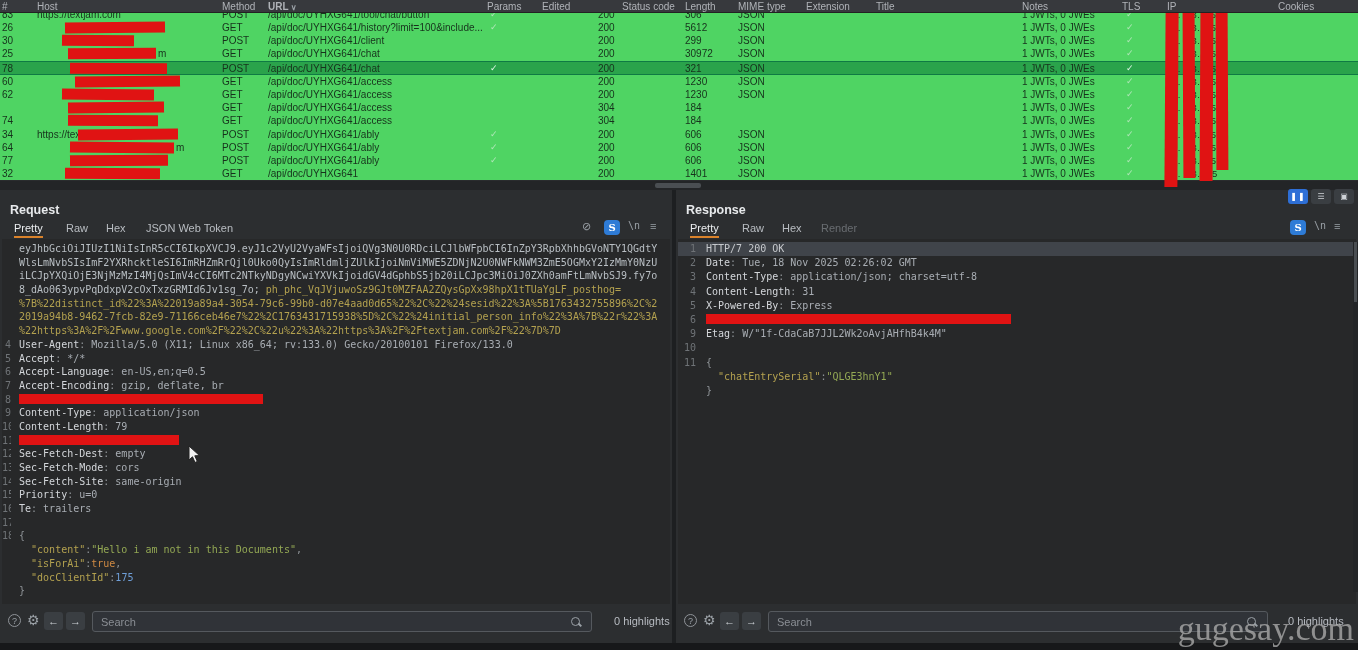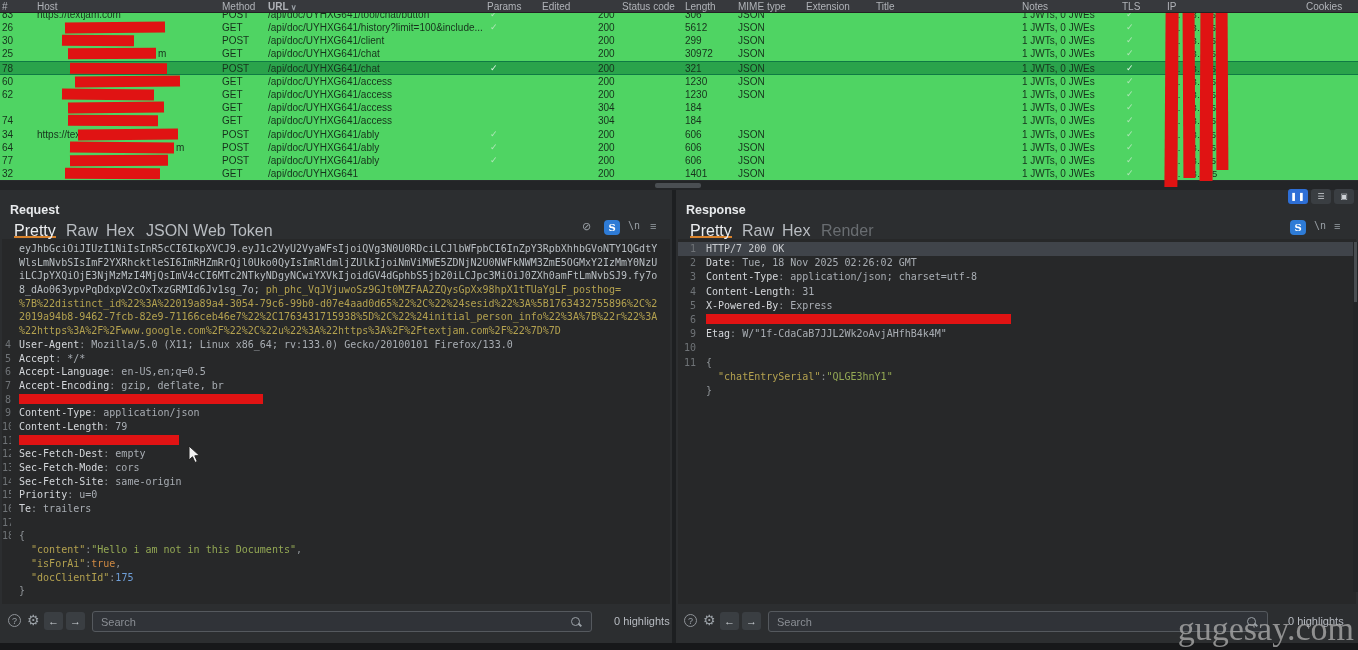--- a/index.html
+++ b/index.html
@@ -28,21 +28,21 @@
   .ipbar { position:absolute; background:#e01313; z-index:5; }
   #hscroll { position:absolute; left:0; top:181px; width:1358px; height:9px; background:#232527; }
   #hscroll .thumb { position:absolute; left:655px; top:2px; width:46px; height:5px; background:#4a4e52; border-radius:2px; }
   
   #panels { position:absolute; left:0; top:190px; width:1358px; height:460px; background:#1d1f21; }
   .panel { position:absolute; top:0; height:460px; background:#2c2e30; }
   #req-panel { left:0; width:672px; }
   #resp-panel { left:676px; width:682px; }
   .ptitle { position:absolute; left:10px; top:13px; font-size:12.5px; font-weight:bold; color:#e8eaec; }
   .tabbar { position:absolute; left:0; top:32px; width:100%; height:17px; }
-  .tab { position:absolute; top:0; font-size:16px; color:#b9bdc2; height:16px; }
+  .tab { position:absolute; top:0; font-size:11px; color:#b9bdc2; height:16px; }
   .tab.on { color:#eceef0; border-bottom:2px solid #d9822b; }
   .tab.dim { color:#696d71; }
   .edicons { position:absolute; top:30px; height:18px; }
   .edicon { position:absolute; top:0; font-size:11px; color:#9aa0a6; }
   .blueicon { display:inline-block; width:16px; height:15px; background:#2e7bd6; border-radius:4px; color:#fff;
               font-size:10px; font-weight:bold; text-align:center; line-height:15px; font-family:"DejaVu Serif", serif; }
   .nlicon { font-family:"DejaVu Sans Mono", monospace; font-size:10px; }
   
   #layout-btns { position:absolute; left:612px; top:-1px; }
   .lbtn { position:absolute; top:0; width:20px; height:15px; border-radius:3px; background:#3a3e42;
@@ -101,21 +101,21 @@
         <div class="hcell" style="left: 487px;">Params</div>
         <div class="hcell" style="left: 542px;">Edited</div>
         <div class="hcell" style="left: 622px;">Status code</div>
         <div class="hcell" style="left: 685px;">Length</div>
         <div class="hcell" style="left: 738px;">MIME type</div>
         <div class="hcell" style="left: 806px;">Extension</div>
         <div class="hcell" style="left: 876px;">Title</div>
         <div class="hcell" style="left: 1022px;">Notes</div>
         <div class="hcell" style="left: 1122px;">TLS</div>
         <div class="hcell" style="left: 1167px;">IP</div>
-        <div class="hcell" style="left: 1278px; margin-left: 28px;">Cookies</div>
+        <div class="hcell" style="left: 1278px;">Cookies</div>
       </div>
     <div id="tbody">
         <div class="trow first">
           <div class="rin">
             <div class="tcell" style="left: 2px;">83</div>
             <div class="tcell" style="left: 37px;">https://textjam.com</div>
             <div class="tcell" style="left: 222px;">POST</div>
             <div class="tcell" style="left: 268px;">/api/doc/UYHXG641/tool/chat/button</div>
             <div class="tcell chk" style="left: 490px;">✓</div>
             <div class="tcell" style="left: 598px;">200</div>

